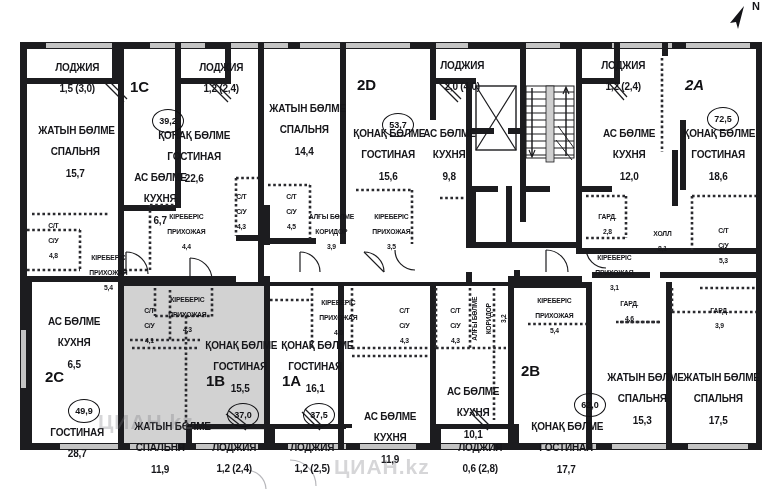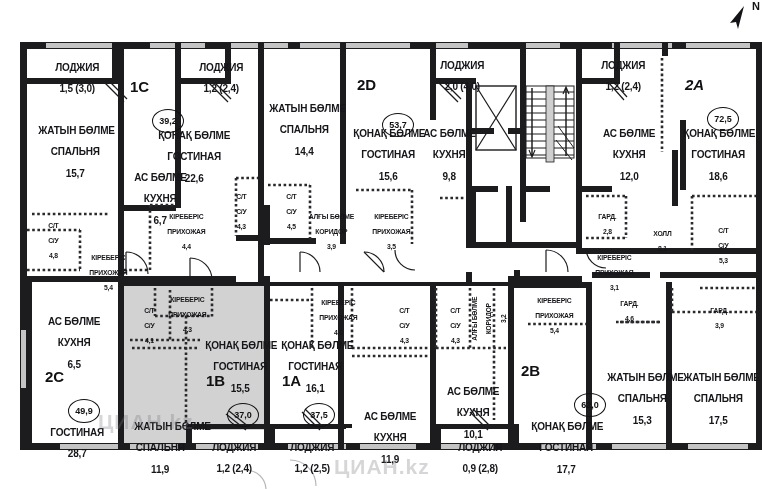--- a/index.html
+++ b/index.html
@@ -608,21 +608,21 @@
     <span>1,2 (2,4)</span>
   </div>
 
   <div class="lbl lbl-room" style="left:272px; top:432px; width:70px;">
     <span>ЛОДЖИЯ</span><br>
     <span>1,2 (2,5)</span>
   </div>
 
   <div class="lbl lbl-room" style="left:438px; top:432px; width:74px;">
     <span>ЛОДЖИЯ</span><br>
-    <span>0,9 (2,8)</span>
+    <span>0,6 (2,8)</span>
   </div>
 
   <div class="lbl lbl-room" style="left:30px; top:417px; width:84px;">
     <span>ГОСТИНАЯ</span><br>
     <span>28,7</span>
   </div>
 
   <div class="lbl lbl-room" style="left:124px; top:411px; width:62px;">
     <span>ЖАТЫН БӨЛМЕ</span><br>
     <span>СПАЛЬНЯ</span><br>

